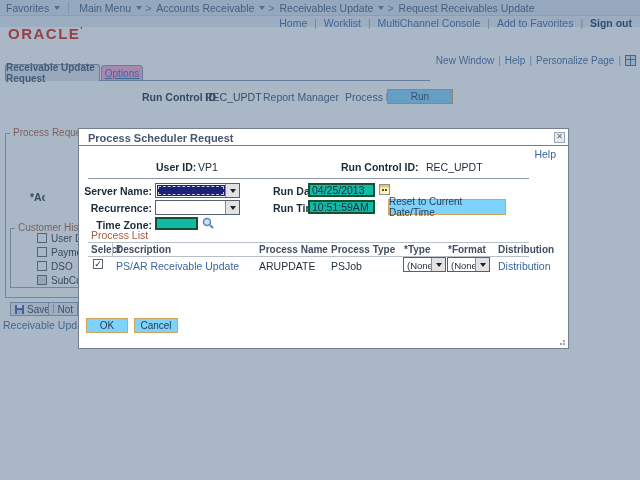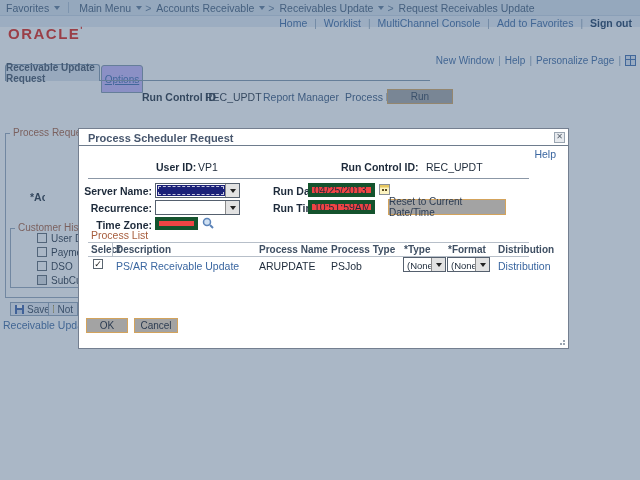--- a/index.html
+++ b/index.html
@@ -23,44 +23,44 @@
   #logo .tick{font-size:9px;vertical-align:top;}
   
   #pagebar{right:4px;top:55px;font-size:10px;color:#3a68ac;display:flex;align-items:center;gap:4px;padding-left:36px;}
   .gridicon{display:inline-block;width:9px;height:9px;border:1px solid #3a68ac;position:relative;background:#dfe9f6;}
   .gridicon:before{content:"";position:absolute;left:0;right:0;top:3px;height:1px;background:#3a68ac;}
   .gridicon:after{content:"";position:absolute;top:0;bottom:0;left:4px;width:1px;background:#3a68ac;}
   
   .tab{box-sizing:border-box;height:17px;border:1px solid #7e93ab;border-radius:3px 3px 0 0;
        display:flex;align-items:center;justify-content:center;font-size:10px;}
   #tab1{left:5px;top:64px;width:95px;background:#dde5ef;font-weight:bold;color:#3f4f63;border-bottom:none;z-index:2;}
-  #tab2{left:101px;top:65px;width:42px;height:28px;background:#c4b5fd;color:#3a68ac;}
+  #tab2{left:101px;top:65px;width:42px;height:16px;background:#f9a8d4;color:#3a68ac;}
   #tab2 span{text-decoration:underline;}
   #tabline{left:5px;top:80px;width:425px;height:1px;background:#7e93ab;z-index:1;}
   
-  .btn-tan{box-sizing:border-box;background:#a3a3a3;border:1px solid #d3a35c;color:#2c3c52;
+  .btn-tan{box-sizing:border-box;background:#7dd3fc;border:1px solid #d3a35c;color:#2c3c52;
            font-size:10px;display:flex;align-items:center;justify-content:center;cursor:pointer;}
   .btn-gray{box-sizing:border-box;background:#e8edf3;border:1px solid #8fa1b5;color:#2c3c52;
             font-size:10px;display:flex;align-items:center;gap:3px;padding:0 4px;cursor:pointer;}
   
   .gbox{border:1px solid #93a5ba;}
   .gbox-lbl{font-size:10px;color:#a65c3c;background:#fff;padding:0 3px;line-height:1;}
   .cb{box-sizing:border-box;width:10px;height:10px;border:1px solid #5a6570;background:#fff;
       font-size:9px;line-height:8px;text-align:center;color:#222;}
   .cb.dis{background:#d8dde3;}
   
   #overlay{left:0;top:0;width:640px;height:480px;background:rgba(75,103,134,0.47);z-index:10;}
   #dialog{left:78px;top:128px;width:491px;height:221px;background:#fff;border:1px solid #747f90;
           z-index:20;box-sizing:border-box;}
   #dlg-titlebar{left:0;top:0;width:100%;height:16px;border-bottom:1px solid #6e7c8d;}
   #dlg-title{left:9px;top:4px;font-size:11px;font-weight:bold;color:#47566d;line-height:1;}
   #dlg-close{right:3px;top:3px;width:11px;height:11px;background:#e7eaee;border:1px solid #9aa5b1;
              box-sizing:border-box;font-size:8px;line-height:8px;text-align:center;color:#5a6470;cursor:pointer;}
   .hr{height:1px;background:#8b97a6;}
-  input.field{position:absolute;box-sizing:border-box;border:4px solid #14532d;background:#ef4444;
+  input.field{position:absolute;box-sizing:border-box;border:2px solid #14532d;background:#14b8a6;
               font-family:"Liberation Sans",sans-serif;font-size:10.5px;color:#1d2a3a;padding:1px 2px;}
   .dd{position:absolute;box-sizing:border-box;border:1px solid #55606e;background:#fff;}
   .dd-fill{position:absolute;left:1px;top:1px;bottom:1px;right:14px;}
   .dd-fill.navy{background:#1b2178;outline:1px dashed rgba(255,255,255,0.75);outline-offset:-2px;}
   .dd-btn{position:absolute;right:0;top:0;height:100%;width:13px;background:#e2e2e2;
           border-left:1px solid #8a8a8a;display:flex;align-items:center;justify-content:center;}
   .dd-tri{width:0;height:0;border-left:3px solid transparent;border-right:3px solid transparent;
           border-top:4px solid #222;}
   .dd-text{position:absolute;left:3px;top:3px;font-size:9.5px;color:#1d2a3a;line-height:1;}
   .colhead{font-size:10px;font-weight:bold;color:#3f4f63;line-height:1;}

